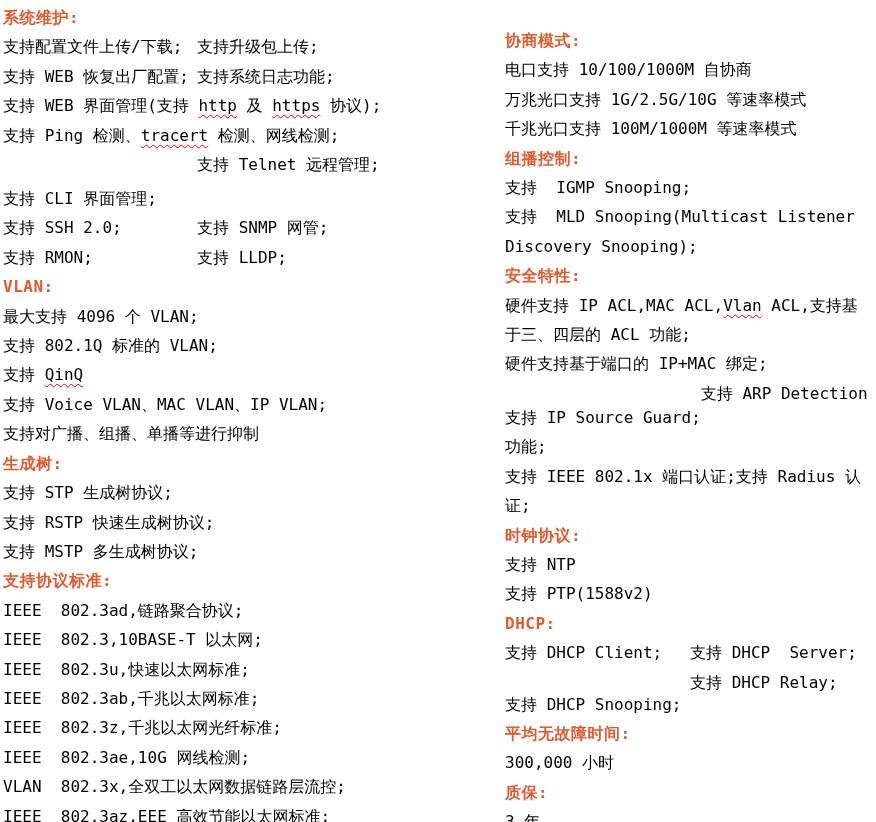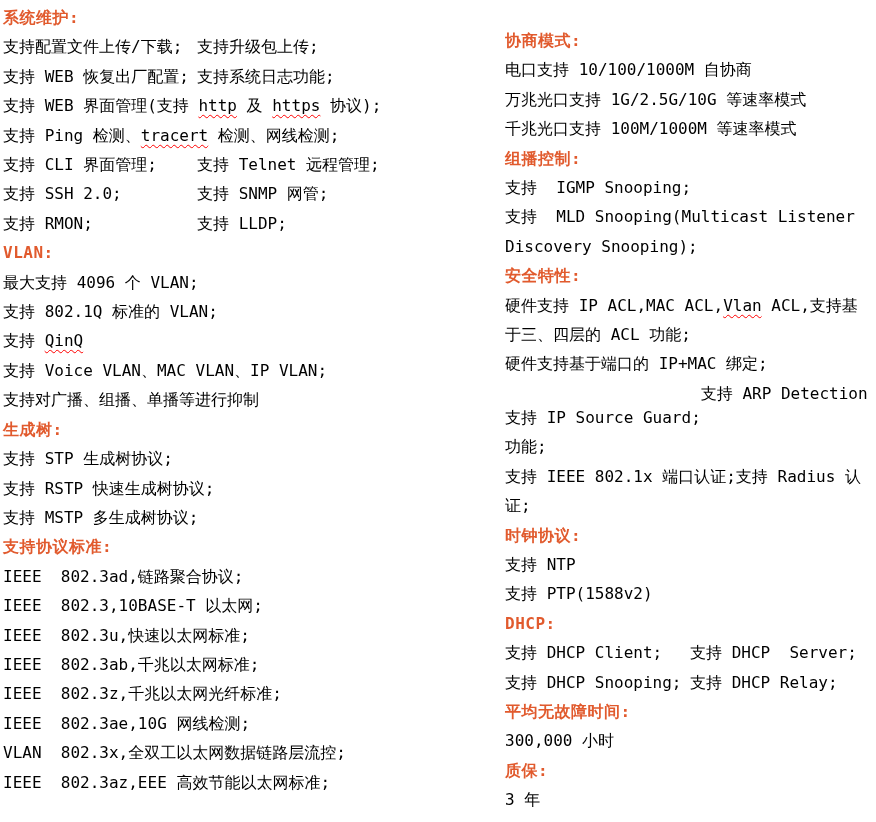--- a/index.html
+++ b/index.html
@@ -37,21 +37,21 @@
 </head>
 <body>
 
 <div class="page">
   <div class="col col-left" id="col0">
       <div class="heading">系统维护:</div>
       <div class="line"><span class="tabcell" style="min-width: 194px;"><span class="run">支持配置文件上传/下载;</span></span><span class="run">支持升级包上传;</span></div>
       <div class="line"><span class="tabcell" style="min-width: 194px;"><span class="run">支持 WEB 恢复出厂配置;</span></span><span class="run">支持系统日志功能;</span></div>
       <div class="line"><span class="run">支持 WEB 界面管理(支持 </span><span class="run wavy">http</span><span class="run"> 及 </span><span class="run wavy">https</span><span class="run"> 协议);</span></div>
       <div class="line"><span class="run">支持 Ping 检测、</span><span class="run wavy">tracert</span><span class="run"> 检测、网线检测;</span></div>
-      <div class="line"><span class="tabcell" style="min-width: 194px;"><span class="run">支持 CLI 界面管理;</span></span><span class="run">支持 Telnet 远程管理;</span></div>
+      <div class="line"><span class="tabcell" style="min-width: 194px; margin-top: 34px;"><span class="run">支持 CLI 界面管理;</span></span><span class="run">支持 Telnet 远程管理;</span></div>
       <div class="line"><span class="tabcell" style="min-width: 194px;"><span class="run">支持 SSH 2.0;</span></span><span class="run">支持 SNMP 网管;</span></div>
       <div class="line"><span class="tabcell" style="min-width: 194px;"><span class="run">支持 RMON;</span></span><span class="run">支持 LLDP;</span></div>
       <div class="heading">VLAN:</div>
       <div class="line"><span class="run">最大支持 4096 个 VLAN;</span></div>
       <div class="line"><span class="run">支持 802.1Q 标准的 VLAN;</span></div>
       <div class="line"><span class="run">支持 </span><span class="run wavy">QinQ</span></div>
       <div class="line"><span class="run">支持 Voice VLAN、MAC VLAN、IP VLAN;</span></div>
       <div class="line"><span class="run">支持对广播、组播、单播等进行抑制</span></div>
       <div class="heading">生成树:</div>
       <div class="line"><span class="run">支持 STP 生成树协议;</span></div>
@@ -78,19 +78,19 @@
       <div class="heading">安全特性:</div>
       <div class="line"><span class="run">硬件支持 IP ACL,MAC ACL,</span><span class="run wavy">Vlan</span><span class="run"> ACL,支持基于三、四层的 ACL 功能;</span></div>
       <div class="line"><span class="run">硬件支持基于端口的 IP+MAC 绑定;</span></div>
       <div class="line"><span class="tabcell" style="min-width: 185px; margin-top: 24px;"><span class="run">支持 IP Source Guard;</span></span><span class="run">支持 ARP Detection 功能;</span></div>
       <div class="line"><span class="tabcell" style="min-width: 185px;"><span class="run">支持 IEEE 802.1x 端口认证;</span></span><span class="run">支持 Radius 认证;</span></div>
       <div class="heading">时钟协议:</div>
       <div class="line"><span class="run">支持 NTP</span></div>
       <div class="line"><span class="run">支持 PTP(1588v2)</span></div>
       <div class="heading">DHCP:</div>
       <div class="line"><span class="tabcell" style="min-width: 185px;"><span class="run">支持 DHCP Client;</span></span><span class="run">支持 DHCP  Server;</span></div>
-      <div class="line"><span class="tabcell" style="min-width: 185px;"><span class="run">支持 DHCP Snooping;</span></span><span class="run">支持 DHCP Relay;</span></div>
+      <div class="line"><span class="tabcell" style="min-width: 185px; margin-top: 22px;"><span class="run">支持 DHCP Snooping;</span></span><span class="run">支持 DHCP Relay;</span></div>
       <div class="heading">平均无故障时间:</div>
       <div class="line"><span class="run">300,000 小时</span></div>
       <div class="heading">质保:</div>
       <div class="line"><span class="run">3 年</span></div>
     </div>
 </div>
 
 </body></html>

